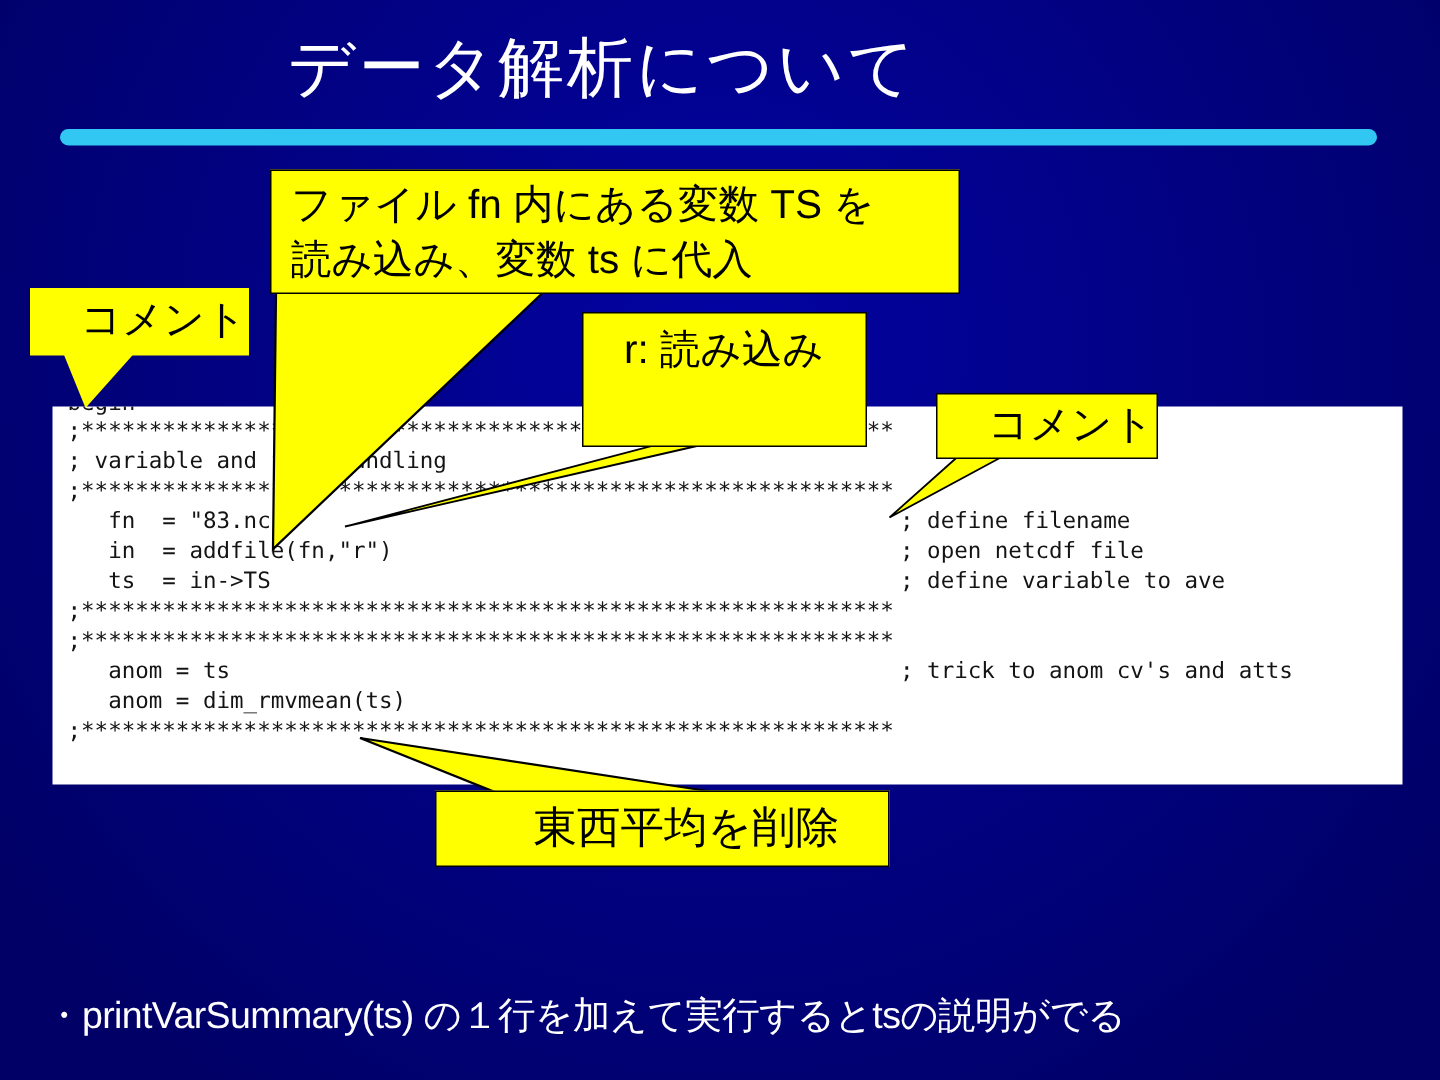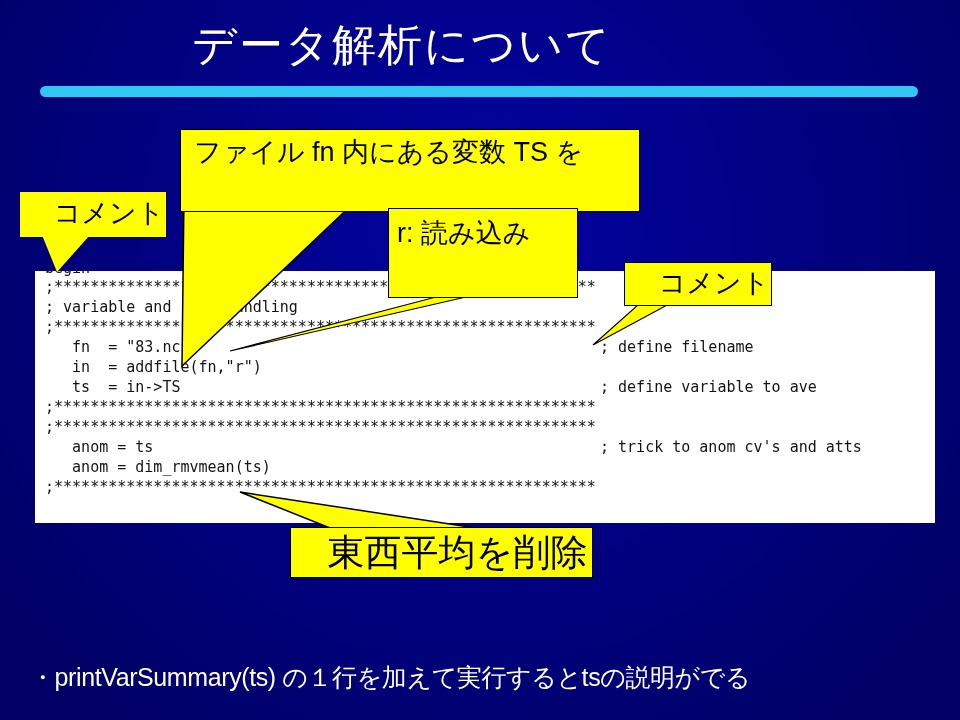--- a/index.html
+++ b/index.html
@@ -32,25 +32,25 @@
   .code-frag > div { transform:translateY(-12px); white-space:pre; }
   .code-line { position:relative; height:20px; line-height:20px; white-space:pre; }
   .code-comment { position:absolute; left:555px; top:0; white-space:pre;text-align:right; }
 
   
   .callout {
     background:var(--c-callout,#ffff00); color:var(--c-callout-text,#000000);
     z-index:6; box-sizing:border-box;padding-left:32px;
   }
   .bordered { border:1.5px solid #000; }
-  .co-top   { left:180px; top:129px; width:460px; height:83px; font-size:27px; line-height:37px; padding:4px 0 16px 13px; }
+  .co-top   { left:180px; top:113px; width:460px; height:83px; font-size:27px; line-height:37px; padding:4px 0 16px 13px; }
   .co-left  { left:20px;  top:192px; width:146px; height:45px; font-size:27px; line-height:43px; text-align:center; }
-  .co-mode  { left:388px; top:208px; width:190px; height:90px; font-size:27px; line-height:40px; padding:4px 0 0 8px; }
+  .co-mode  { left:388px; top:208px; width:190px; height:90px; font-size:27px; line-height:40px; padding:4px 0 0 27px; }
   .co-right { left:624px; top:262px; width:148px; height:44px; font-size:27px; line-height:41px; text-align:center; }
-  .co-bottom{ left:290px; top:527px; width:303px; height:51px; font-size:37px; line-height:49px; text-align:center; }
+  .co-bottom{ left:290px; top:527px; width:303px; height:51px; font-size:29px; line-height:49px; text-align:center; }
 
   .tails { left:0; top:0; width:960px; height:720px; z-index:5; pointer-events:none; }
 
   
   .notes {
     left:30px; top:592px; width:925px; z-index:3;
     color:var(--c-notes,#ffffff); font-size:25px; line-height:34px; letter-spacing:-0.4px;
     white-space:pre;
   }
   .notes div { height:34px; }
@@ -62,39 +62,40 @@
 <div class="abs divider"></div>
 
 <div class="abs code-box">
   <div class="code-frag">
       <div>begin</div>
     </div>
   <div class="code-line"><span>;************************************************************</span><span class="code-comment"></span></div>
   <div class="code-line"><span>; variable and file handling</span><span class="code-comment"></span></div>
   <div class="code-line"><span>;************************************************************</span><span class="code-comment"></span></div>
   <div class="code-line"><span>   fn  = "83.nc"</span><span class="code-comment">; define filename</span></div>
-  <div class="code-line"><span>   in  = addfile(fn,"r")</span></div>
+  <div class="code-line"><span>   in  = addfile(fn,"r")</span><span class="code-comment">; open netcdf file</span></div>
   <div class="code-line"><span>   ts  = in-&gt;TS</span><span class="code-comment">; define variable to ave</span></div>
   <div class="code-line"><span>;************************************************************</span><span class="code-comment"></span></div>
   <div class="code-line"><span>;************************************************************</span><span class="code-comment"></span></div>
   <div class="code-line"><span>   anom = ts</span><span class="code-comment">; trick to anom cv's and atts</span></div>
   <div class="code-line"><span>   anom = dim_rmvmean(ts)</span><span class="code-comment"></span></div>
   <div class="code-line"><span>;************************************************************</span><span class="code-comment"></span></div>
 </div>
 
 <svg class="abs tails" viewBox="0 0 960 720">
   <polygon points="184,195 362,195 182,366" fill="#ffff00" stroke="#000000" stroke-width="1.5"></polygon>
   <polygon points="42,235 90,235 57,272" fill="#ffff00"></polygon>
   <polygon points="436,297 466,297 230,351" fill="#ffff00" stroke="#000000" stroke-width="1.2"></polygon>
   <polygon points="639,304 669,304 593,345" fill="#ffff00" stroke="#000000" stroke-width="1.2"></polygon>
   <polygon points="240,492 330,528 476,528" fill="#ffff00" stroke="#000000" stroke-width="1.5"></polygon>
 </svg>
 
 <div class="abs callout bordered co-top">
   <div>ファイル fn 内にある変数 TS を</div>
+  <div>読み込み、変数 ts に代入</div>
 </div>
 <div class="abs callout co-left">コメント</div>
 <div class="abs callout bordered co-mode">
   <div>r: 読み込み</div>
 </div>
 <div class="abs callout bordered co-right">コメント</div>
 <div class="abs callout bordered co-bottom">東西平均を削除</div>
 
 <div class="abs notes">
   <div>・printVarSummary(ts) の１行を加えて実行するとtsの説明がでる</div>

